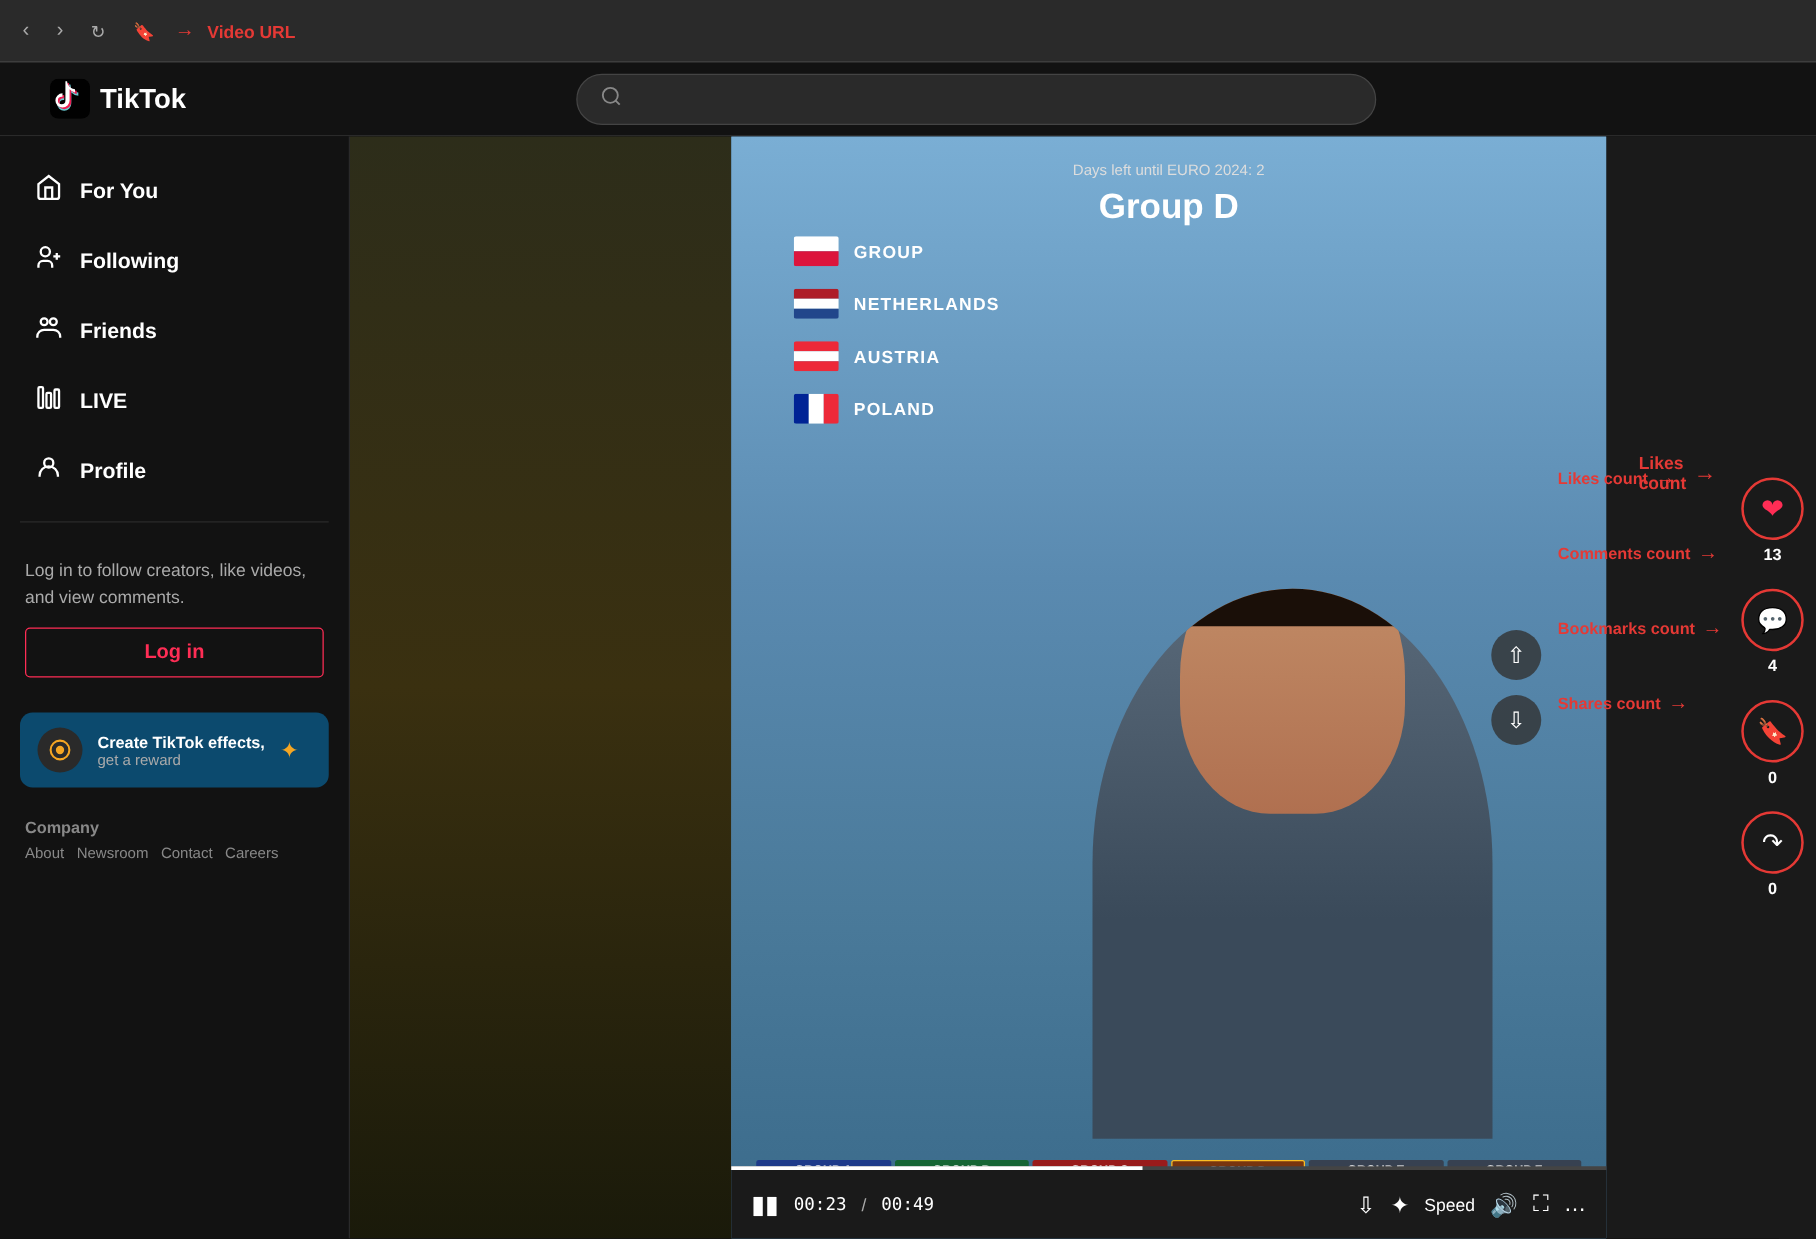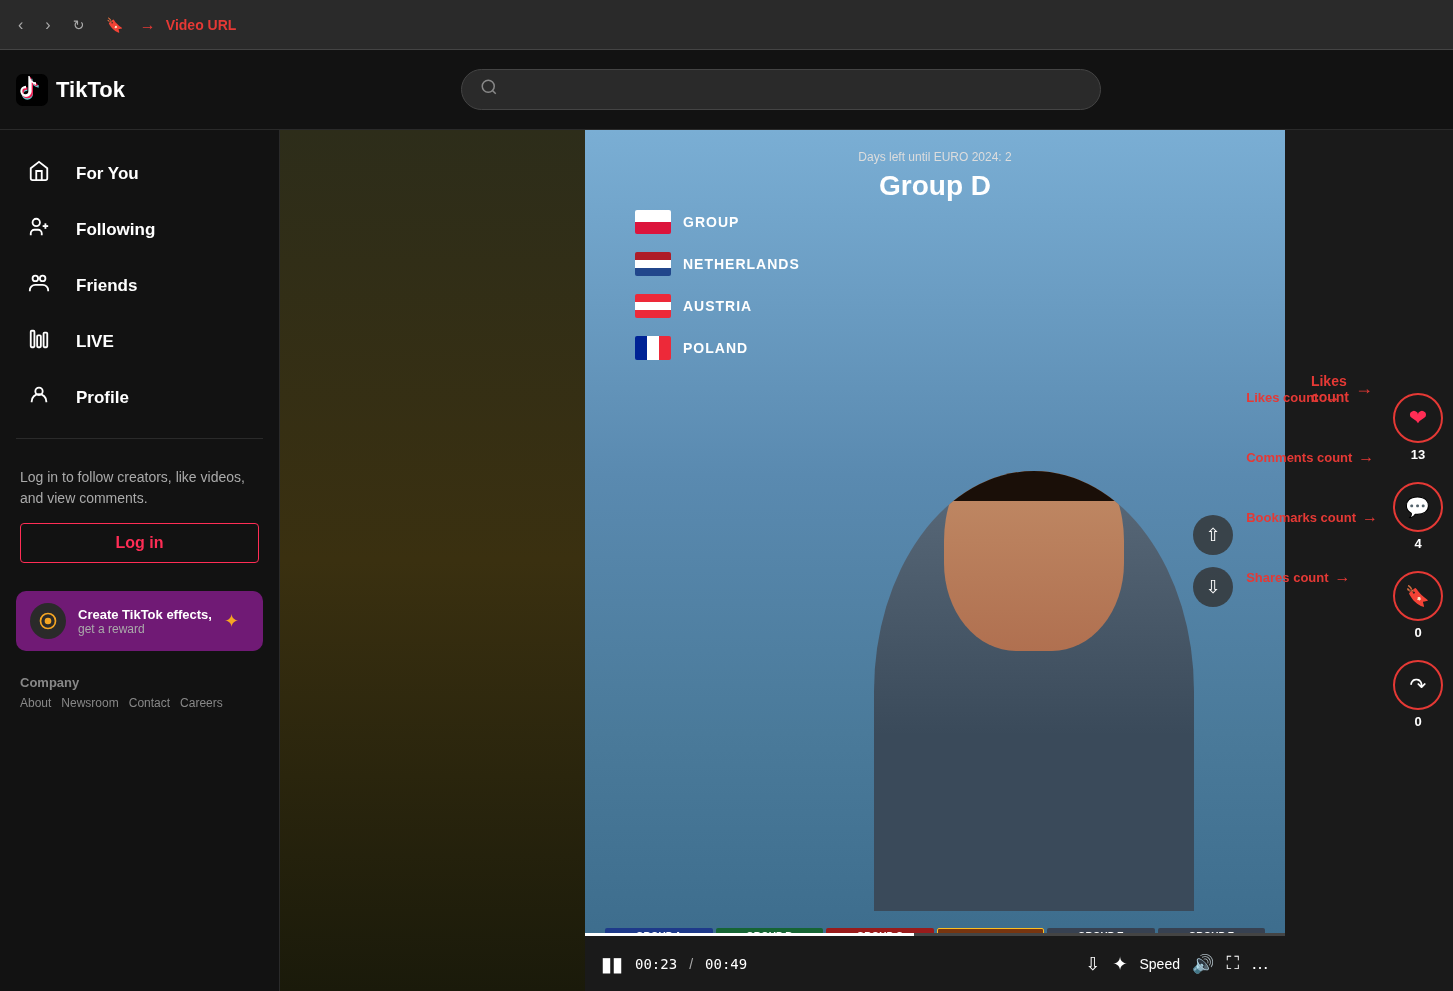--- a/index.html
+++ b/index.html
@@ -52,24 +52,24 @@
     .tiktok-app {
       display: flex;
       flex-direction: column;
       flex: 1;
       overflow: hidden;
     }
 
     
     .tiktok-header {
       background: #121212;
-      height: 80px;
-      display: flex;
-      align-items: center;
-      padding: 0 16px;
+      height: 59px;
+      display: flex;
+      align-items: center;
+      padding: 0 40px;
       border-bottom: 1px solid #2a2a2a;
       flex-shrink: 0;
     }
     .tiktok-logo {
       display: flex;
       align-items: center;
       gap: 8px;
       font-size: 22px;
       font-weight: 700;
       color: #fff;
@@ -119,21 +119,21 @@
       padding: 16px 0;
       border-right: 1px solid #2a2a2a;
       display: flex;
       flex-direction: column;
       overflow-y: auto;
       flex-shrink: 0;
     }
     .sidebar-nav-item {
       display: flex;
       align-items: center;
-      gap: 26px;
+      gap: 14px;
       padding: 12px 20px;
       cursor: pointer;
       border-radius: 8px;
       margin: 2px 8px;
       font-size: 17px;
       font-weight: 600;
       color: #fff;
     }
     .sidebar-icon { font-size: 22px; color: #fff; }
     .new-badge {
@@ -154,21 +154,21 @@
       background: transparent;
       border: 1.5px solid #ff2d55;
       color: #ff2d55;
       border-radius: 4px;
       font-size: 16px;
       font-weight: 600;
       cursor: pointer;
     }
     .create-effects-banner {
       margin: 12px 16px;
-      background: #701a75;
+      background: #0c4a6e;
       border-radius: 10px;
       padding: 12px 14px;
       display: flex;
       align-items: center;
       gap: 12px;
       cursor: pointer;
     }
     .effects-icon-circle {
       width: 36px; height: 36px;
       background: #2a2a2a;

